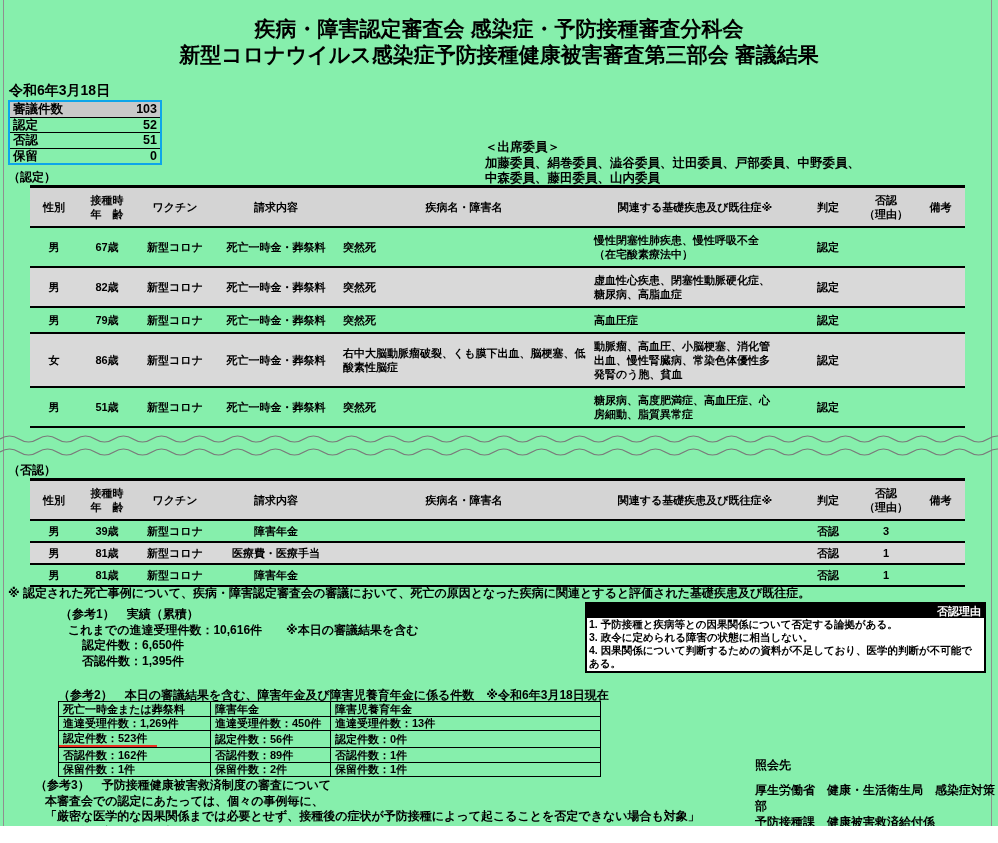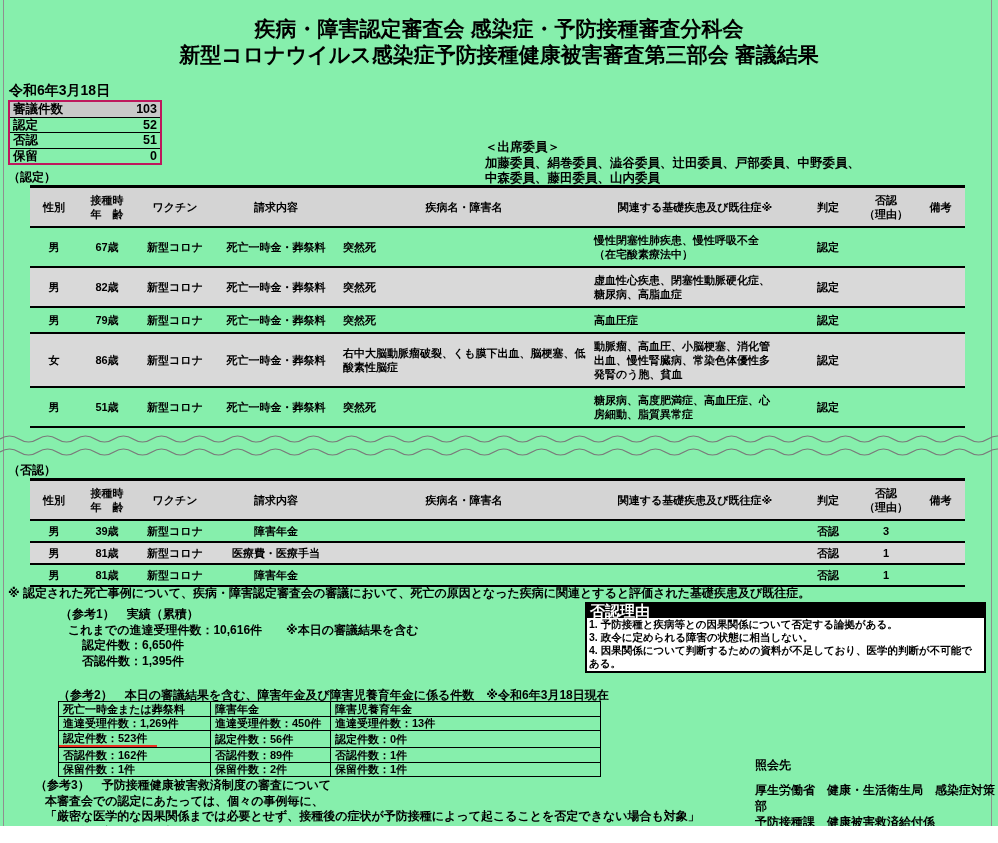--- a/index.html
+++ b/index.html
@@ -16,21 +16,21 @@
 
   .edge{position:absolute;background:var(--edge-gray);}
   .edge-left{left:3px;top:0;width:1px;height:838px;}
   .edge-right{left:991px;top:0;width:1px;height:838px;}
   .edge-bottom{left:3px;top:837px;width:989px;height:1px;}
 
   .title{position:absolute;left:0;top:16px;width:100%;text-align:center;font-size:21px;line-height:26px;letter-spacing:0;}
   .date{position:absolute;left:9px;top:82px;font-size:14px;}
 
   table{border-collapse:collapse;}
-  .summary{position:absolute;left:8px;top:100px;width:154px;font-size:12.5px;border:2px solid #be185d;}
+  .summary{position:absolute;left:8px;top:100px;width:154px;font-size:12.5px;border:2px solid #0ea5e9;}
   .summary tr{border-bottom:1.5px solid #000;}
   .summary tr:last-child{border-bottom:none;}
   .summary td{padding:0 3px;line-height:14.5px;}
   .summary .num{text-align:right;}
   .summary .sum-head{background:var(--summary-head-bg);}
 
   .attendees{position:absolute;left:485px;top:97px;font-size:12.5px;line-height:15.5px;margin-top:43px;}
 
   .sec-label{position:absolute;left:8px;font-size:12px;}
   .nintei-label{top:169px;}
@@ -51,21 +51,21 @@
   .wave{position:absolute;left:0;top:430px;width:998px;height:30px;}
   .wave path{fill:none;stroke:var(--wave-gray);stroke-width:1.2;}
 
   .footnote{position:absolute;left:8px;top:585px;font-size:12px;}
 
   .sanko1{position:absolute;left:60px;top:607px;font-size:12px;line-height:15.5px;}
   .sanko1 .ind1{padding-left:8px;}
   .sanko1 .ind2{padding-left:22px;}
 
   .riyu-box{position:absolute;left:585px;top:602px;width:401px;border:2px solid #000;background:#fff;}
-  .riyu-title{background:#000;color:#fff;font-size:15px;line-height:14px;padding:0 3px;}
+  .riyu-title{background:#000;color:#fff;font-size:11px;line-height:14px;padding:0 3px;text-align:right;}
   .riyu-item{font-size:10.5px;line-height:13px;padding:0 2px;}
   .riyu-box .riyu-item:first-of-type{padding-top:1px;}
   .riyu-box .riyu-item:last-of-type{padding-bottom:1px;}
 
   .sanko2-heading{position:absolute;left:58px;top:687px;font-size:12px;}
   .sanko2-table{position:absolute;left:58px;top:701px;table-layout:fixed;font-size:11px;line-height:12.5px;}
   .sanko2-table th,.sanko2-table td{border:1.5px solid #000;padding:0.5px 4px;text-align:left;font-weight:bold;}
   .red-underline{display:inline-block;border-bottom:2.5px solid var(--underline-red);margin-left:-4px;padding-left:4px;padding-right:10px;padding-bottom:0.5px;}
 
   .sanko3{position:absolute;left:35px;top:778px;font-size:12px;line-height:15.5px;}

